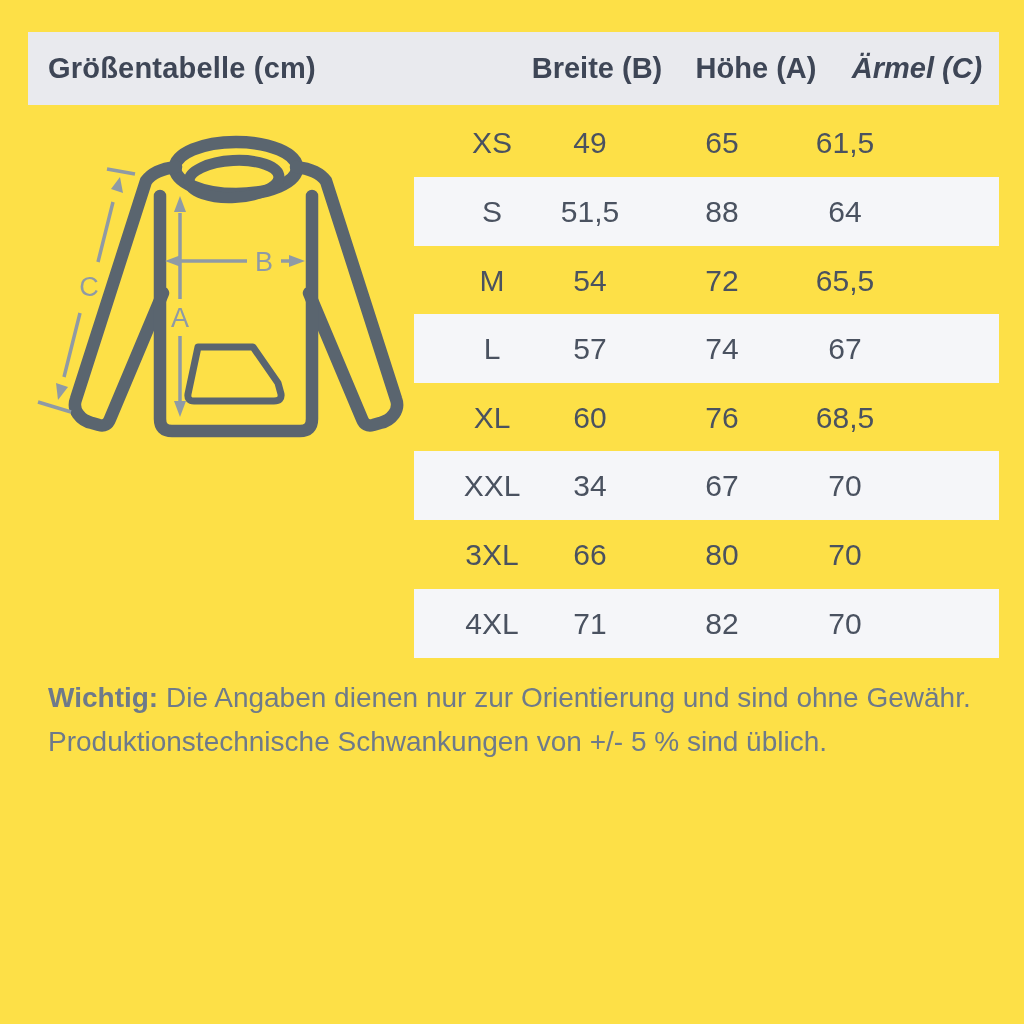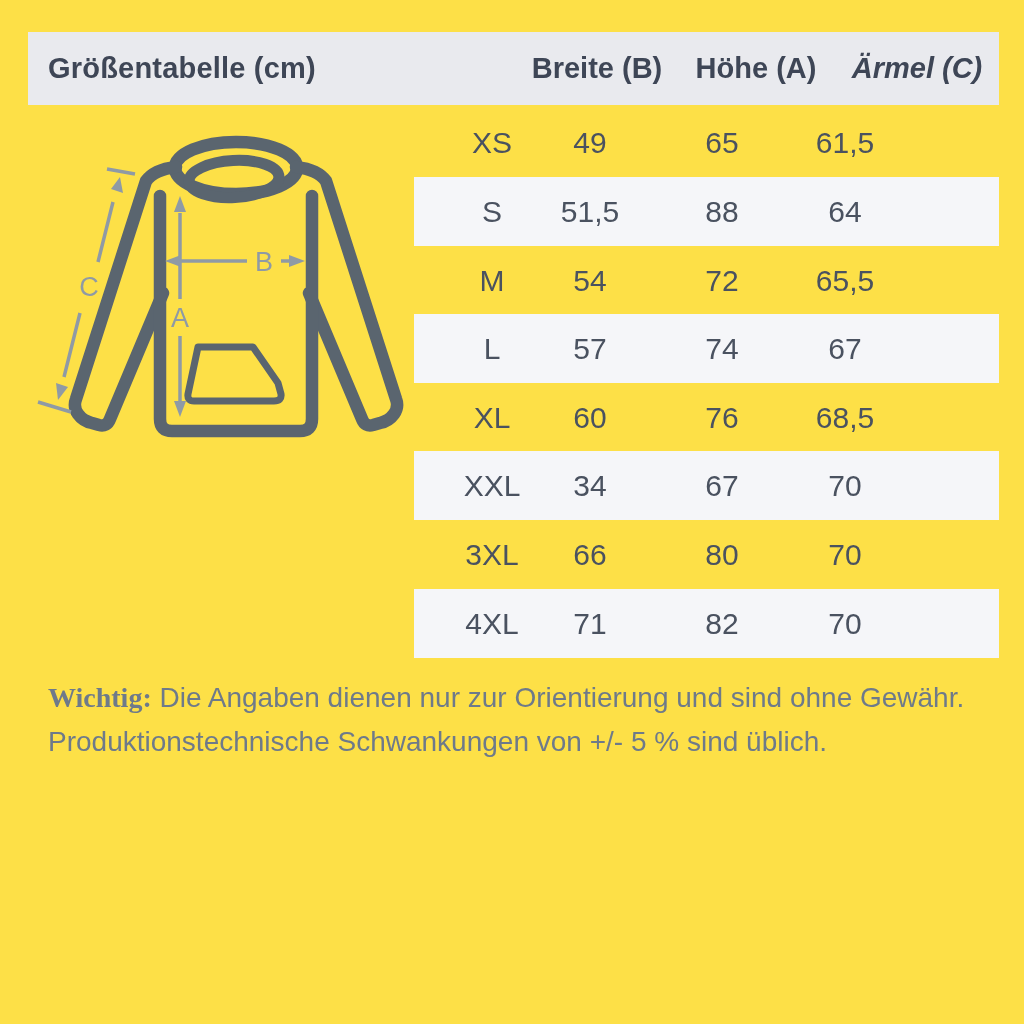--- a/index.html
+++ b/index.html
@@ -38,21 +38,21 @@
   .cell.b{left:176px;}
   .cell.a{left:308px;}
   .cell.c{left:431px;}
 
   
   .diagram{position:absolute;left:28px;top:128px;width:392px;height:322px;}
 
   
   .footer{position:absolute;left:48px;top:676px;width:940px;
     font-size:28px;line-height:44px;color:var(--footer-text);}
-  .footer b{font-weight:bold;font-family:Liberation Serif, serif;}
+  .footer b{font-weight:bold;}
 </style>
 </head>
 <body>
 
 <div class="canvas">
 
   <div class="header-band">
     <div class="table-title">Größentabelle (cm)</div>
     <div class="col-head c2">Höhe (A)</div>
     <div class="col-head c1">Breite (B)</div>

